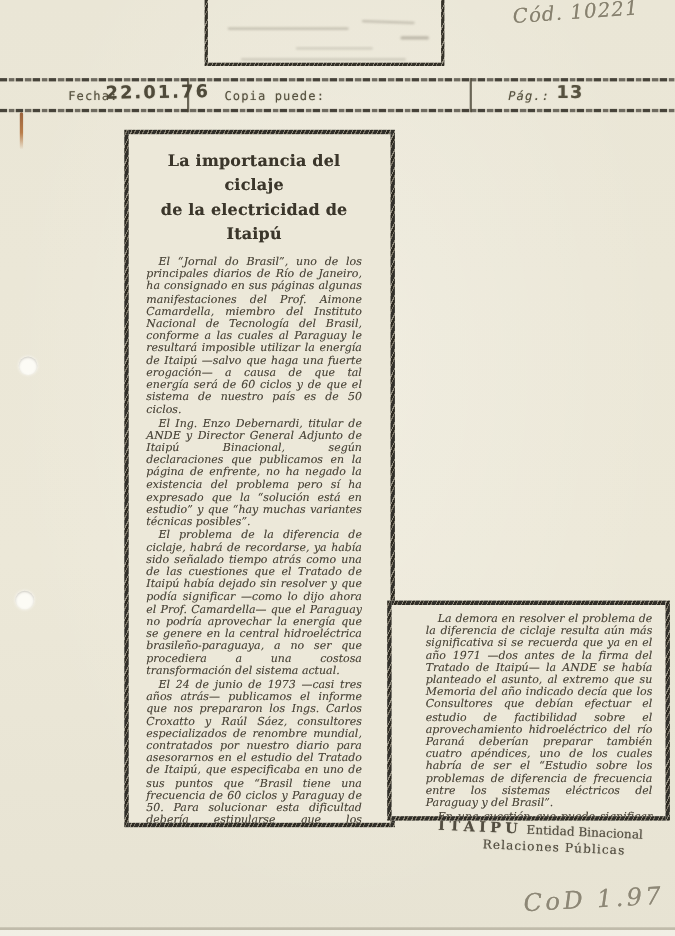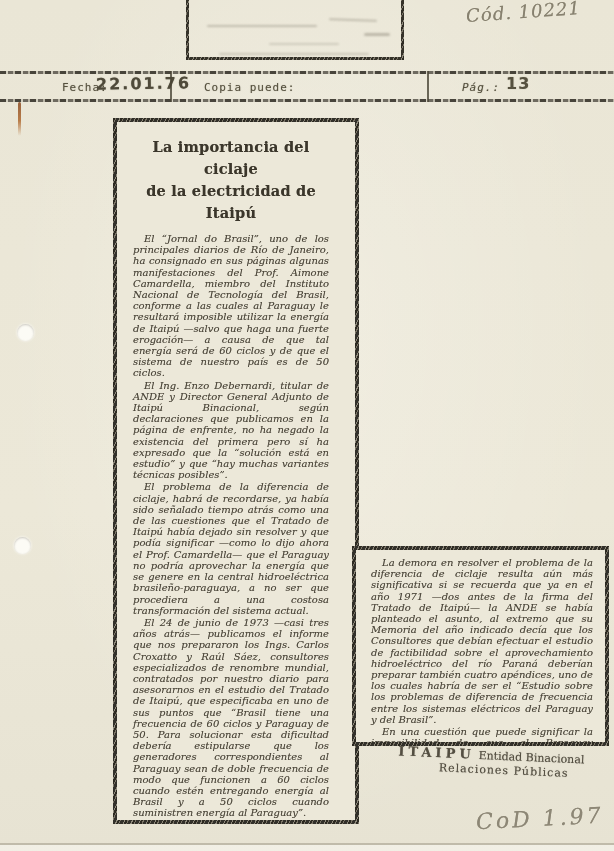--- a/index.html
+++ b/index.html
@@ -62,22 +62,22 @@
     text-shadow:0 0 1px rgba(86,81,63,.5);}
   .vline{position:absolute;top:71px;width:2px;height:31px;background:#4a4536;opacity:.8;}
   .v1{left:170px;}
   .v2{left:427px;}
 
   
   .clip{position:absolute;box-sizing:border-box;background:#ece8d9;
     border:4px solid transparent;
     border-image:repeating-linear-gradient(115deg,#2c2921 0 2px,#7a7466 2px 3px,#32302a 3px 6px,#8e897b 6px 7px) 4;
     overflow:hidden;}
-  .main-clip{left:113px;top:118px;width:246px;height:706px;padding:12px 26px 6px 16px;}
-  .side-clip{left:352px;top:546px;width:257px;height:200px;padding:7px 12px 5px 15px;z-index:5;}
+  .main-clip{left:113px;top:118px;width:246px;height:634px;padding:12px 26px 6px 16px;}
+  .side-clip{left:352px;top:546px;width:257px;height:200px;padding:7px 12px 5px 31px;z-index:5;}
   .clip h1{margin:2px 0 9px;text-align:center;font-size:14.5px;line-height:22px;
     font-weight:700;color:#3b362b;letter-spacing:.2px;
     text-shadow:0 0 .6px rgba(59,54,43,.55);}
   .clip p{margin:0 0 1px;font-style:italic;font-size:10px;line-height:11.2px;
     text-align:justify;text-indent:11px;color:#4c473b;
     text-shadow:0 0 .5px rgba(72,66,54,.5);}
 
   
   .footer-stamp{position:absolute;left:398px;top:748px;width:212px;
     transform:rotate(2.5deg);color:#534e41;text-shadow:0 0 .8px rgba(83,78,65,.55);
@@ -111,21 +111,21 @@
   <span class="typed pag-label">Pág.:</span>
   <span class="hand-pag">13</span>
 
   <div class="rust-mark"></div>
   <div class="hole hole-1"></div>
   <div class="hole hole-2"></div>
 
   <article class="clip main-clip">
     <h1><span>La importancia del ciclaje</span><br><span>de la electricidad de Itaipú</span></h1>
     <p>El “Jornal do Brasil”, uno de los principales diarios de Río de Janeiro, ha consignado en sus páginas algunas manifestaciones del Prof. Aimone Camardella, miembro del Instituto Nacional de Tecnología del Brasil, conforme a las cuales al Paraguay le resultará imposible utilizar la energía de Itaipú —salvo que haga una fuerte erogación— a causa de que tal energía será de 60 ciclos y de que el sistema de nuestro país es de 50 ciclos.</p>
-    <p>El Ing. Enzo Debernardi, titular de ANDE y Director General Adjunto de Itaipú Binacional, según declaraciones que publicamos en la página de enfrente, no ha negado la existencia del primera pero sí ha expresado que la “solución está en estudio” y que “hay muchas variantes técnicas posibles”.</p>
+    <p>El Ing. Enzo Debernardi, titular de ANDE y Director General Adjunto de Itaipú Binacional, según declaraciones que publicamos en la página de enfrente, no ha negado la existencia del problema pero sí ha expresado que la “solución está en estudio” y que “hay muchas variantes técnicas posibles”.</p>
     <p>El problema de la diferencia de ciclaje, habrá de recordarse, ya había sido señalado tiempo atrás como una de las cuestiones que el Tratado de Itaipú había dejado sin resolver y que podía significar —como lo dijo ahora el Prof. Camardella— que el Paraguay no podría aprovechar la energía que se genere en la central hidroeléctrica brasileño-paraguaya, a no ser que procediera a una costosa transformación del sistema actual.</p>
     <p>El 24 de junio de 1973 —casi tres años atrás— publicamos el informe que nos prepararon los Ings. Carlos Croxatto y Raúl Sáez, consultores especializados de renombre mundial, contratados por nuestro diario para asesorarnos en el estudio del Tratado de Itaipú, que especificaba en uno de sus puntos que “Brasil tiene una frecuencia de 60 ciclos y Paraguay de 50. Para solucionar esta dificultad debería estipularse que los generadores correspondientes al Paraguay sean de doble frecuencia de modo que funcionen a 60 ciclos cuando estén entregando energía al Brasil y a 50 ciclos cuando suministren energía al Paraguay”.</p>
 
   </article>
 
   <aside class="clip side-clip">
     <p>La demora en resolver el problema de la diferencia de ciclaje resulta aún más significativa si se recuerda que ya en el año 1971 —dos antes de la firma del Tratado de Itaipú— la ANDE se había planteado el asunto, al extremo que su Memoria del año indicado decía que los Consultores que debían efectuar el estudio de factibilidad sobre el aprovechamiento hidroeléctrico del río Paraná deberían preparar también cuatro apéndices, uno de los cuales habría de ser el “Estudio sobre los problemas de diferencia de frecuencia entre los sistemas eléctricos del Paraguay y del Brasil”.</p>
     <p>En una cuestión que puede significar la imposibilidad de que el Paraguay aproveche la energía de Itaipú, parece a primera vista inconcebible que todavía no se tenga lista una solución en firme.</p>
   </aside>
 

